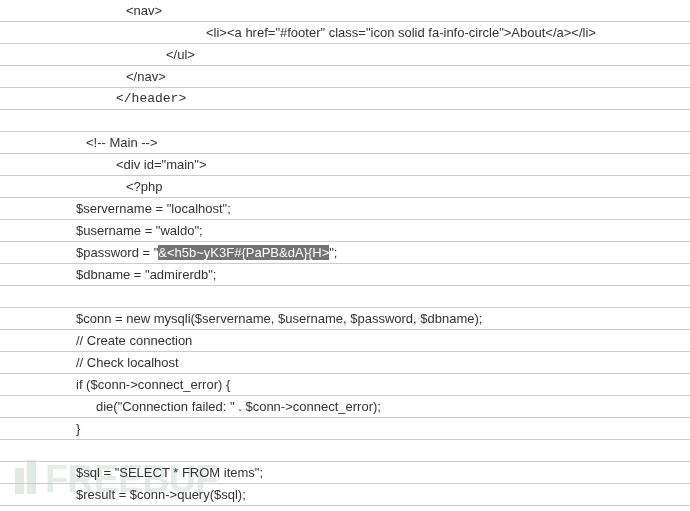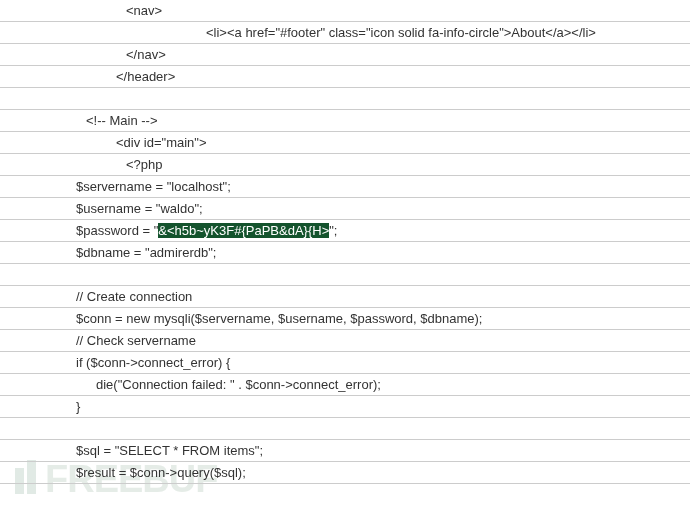--- a/index.html
+++ b/index.html
@@ -17,21 +17,21 @@
 .code-table tr {
   border-bottom: 1px solid #ccc;
 }
 .code-table td {
   padding: 3px 4px 3px 6px;
   white-space: pre;
   vertical-align: middle;
   height: 14px;
 }
 .highlight {
-  background: #14532d;
+  background: #737373;
   color: #fff;
   padding: 0;
 }
 .watermark {
   position: fixed;
   left: 15px;
   bottom: 8px;
   font-size: 38px;
   font-weight: bold;
   color: rgba(180,200,185,0.35);
@@ -60,24 +60,27 @@
 
 <table class="code-table">
   <tbody>
       <tr>
         <td style="padding-left: 126px;">&lt;nav&gt;</td>
       </tr>
       <tr>
         <td style="padding-left: 206px;">&lt;li&gt;&lt;a href="#footer" class="icon solid fa-info-circle"&gt;About&lt;/a&gt;&lt;/li&gt;</td>
       </tr>
       <tr>
+        <td style="padding-left: 166px;">&lt;/ul&gt;</td>
+      </tr>
+      <tr>
         <td style="padding-left: 126px; margin-left: 36px;">&lt;/nav&gt;</td>
       </tr>
       <tr>
-        <td style="padding-left: 116px;">&lt;/header&gt;</td>
+        <td style="padding-left: 116px; font-family: Liberation Mono, monospace;">&lt;/header&gt;</td>
       </tr>
       <tr>
         <td style="padding-left: 6px;">&nbsp;</td>
       </tr>
       <tr>
         <td style="padding-left: 86px; margin-top: 40px;">&lt;!-- Main --&gt;</td>
       </tr>
       <tr>
         <td style="padding-left: 116px;">&lt;div id="main"&gt;</td>
       </tr>
@@ -93,27 +96,27 @@
       <tr>
         <td style="padding-left: 76px;"><span>$password = "</span><span class="highlight">&amp;&lt;h5b~yK3F#{PaPB&amp;dA}{H&gt;</span><span>";</span></td>
       </tr>
       <tr>
         <td style="padding-left: 76px;">$dbname = "admirerdb";</td>
       </tr>
       <tr>
         <td style="padding-left: 6px;">&nbsp;</td>
       </tr>
       <tr>
+        <td style="padding-left: 76px;">$conn = new mysqli($servername, $username, $password, $dbname);</td>
+      </tr>
+      <tr>
         <td style="padding-left: 76px;">// Create connection</td>
       </tr>
       <tr>
-        <td style="padding-left: 76px;">$conn = new mysqli($servername, $username, $password, $dbname);</td>
-      </tr>
-      <tr>
-        <td style="padding-left: 76px;">// Check servername</td>
+        <td style="padding-left: 76px;">// Check localhost</td>
       </tr>
       <tr>
         <td style="padding-left: 76px; margin-left: 13px;">if ($conn-&gt;connect_error) {</td>
       </tr>
       <tr>
         <td style="padding-left: 96px;">die("Connection failed: " . $conn-&gt;connect_error);</td>
       </tr>
       <tr>
         <td style="padding-left: 76px;">}</td>
       </tr>

